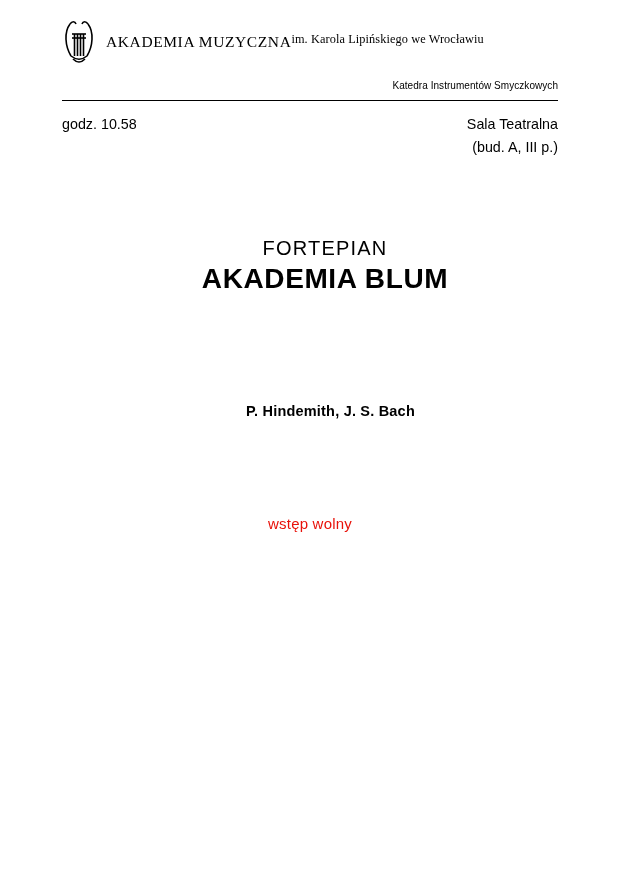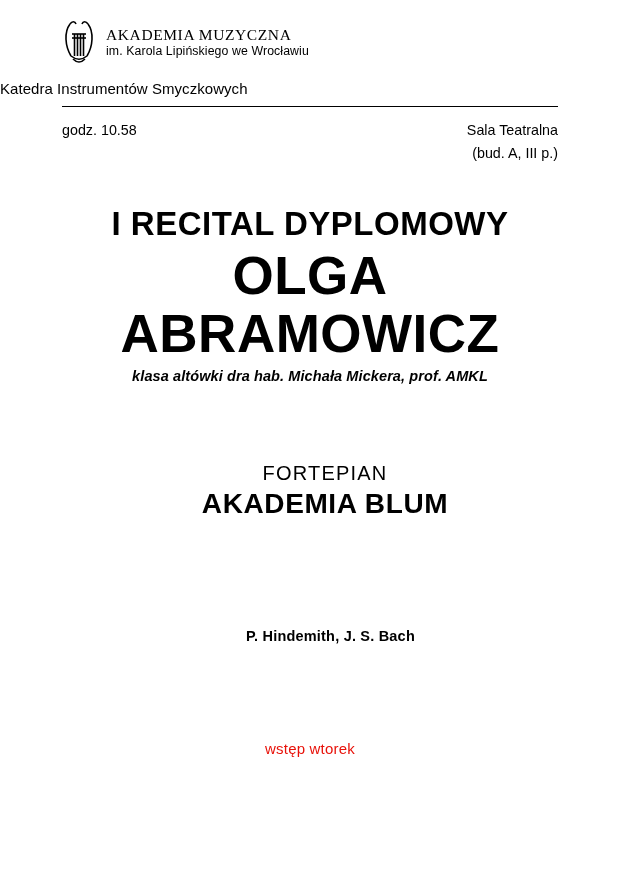--- a/index.html
+++ b/index.html
@@ -31,39 +31,41 @@
   }
   .logo {
     width: 34px;
     height: 48px;
     flex: 0 0 34px;
     margin-right: 10px;
     display: block;
   }
   .school-block {
     display: flex;
-    flex-direction: column;
+    flex-direction: row;
     justify-content: center;
     line-height: 1.25;
   }
   .school-name {
     font-size: 15.5px;
     letter-spacing: 0.6px;
     font-family: "Liberation Serif", serif;
   }
   .school-sub {
     font-size: 12.3px;
-    font-family: Liberation Sans, sans-serif;
+    font-family: Liberation Serif, serif;
     letter-spacing: 0.1px;
   }
 
   .department {
-    font-size: 15px;
+    text-align: right;
+    font-size: 10px;
     padding: 14px 62px 0 0;
     letter-spacing: 0.05px;
+    margin-left: 16px;
   }
 
   .rule {
     border: none;
     border-top: 1px solid #000;
     margin: 9px 62px 0 62px;
     height: 0;
   }
 
   
@@ -184,35 +186,27 @@
   <div class="meta">
     <div class="left">
       <div>godz. 10.58</div>
     </div>
     <div class="right">
       <div>Sala Teatralna</div>
       <div>(bud. A, III p.)</div>
     </div>
   </div>
 
-  <div class="titles">
-    <div class="recital-line">I RECITAL DYPLOMOWY</div>
-    <div class="artist-name">
-      <span class="l1">OLGA</span>
-      <span class="l2">ABRAMOWICZ</span>
-    </div>
-    <div class="class-line">klasa altówki dra hab. Michała Mickera, prof. AMKL</div>
-  </div>
 
   <div class="accompanist">
     <div class="instrument-label">FORTEPIAN</div>
     <div class="accompanist-name">AKADEMIA BLUM</div>
   </div>
 
   <div class="program">
     <div class="program-items">P. Hindemith, J. S. Bach</div>
   </div>
 
   <div class="footer">
-    <div class="free-entry">wstęp wtorek</div>
+    <div class="free-entry">wstęp wolny</div>
   </div>
 
 </div>
 
 </body></html>

